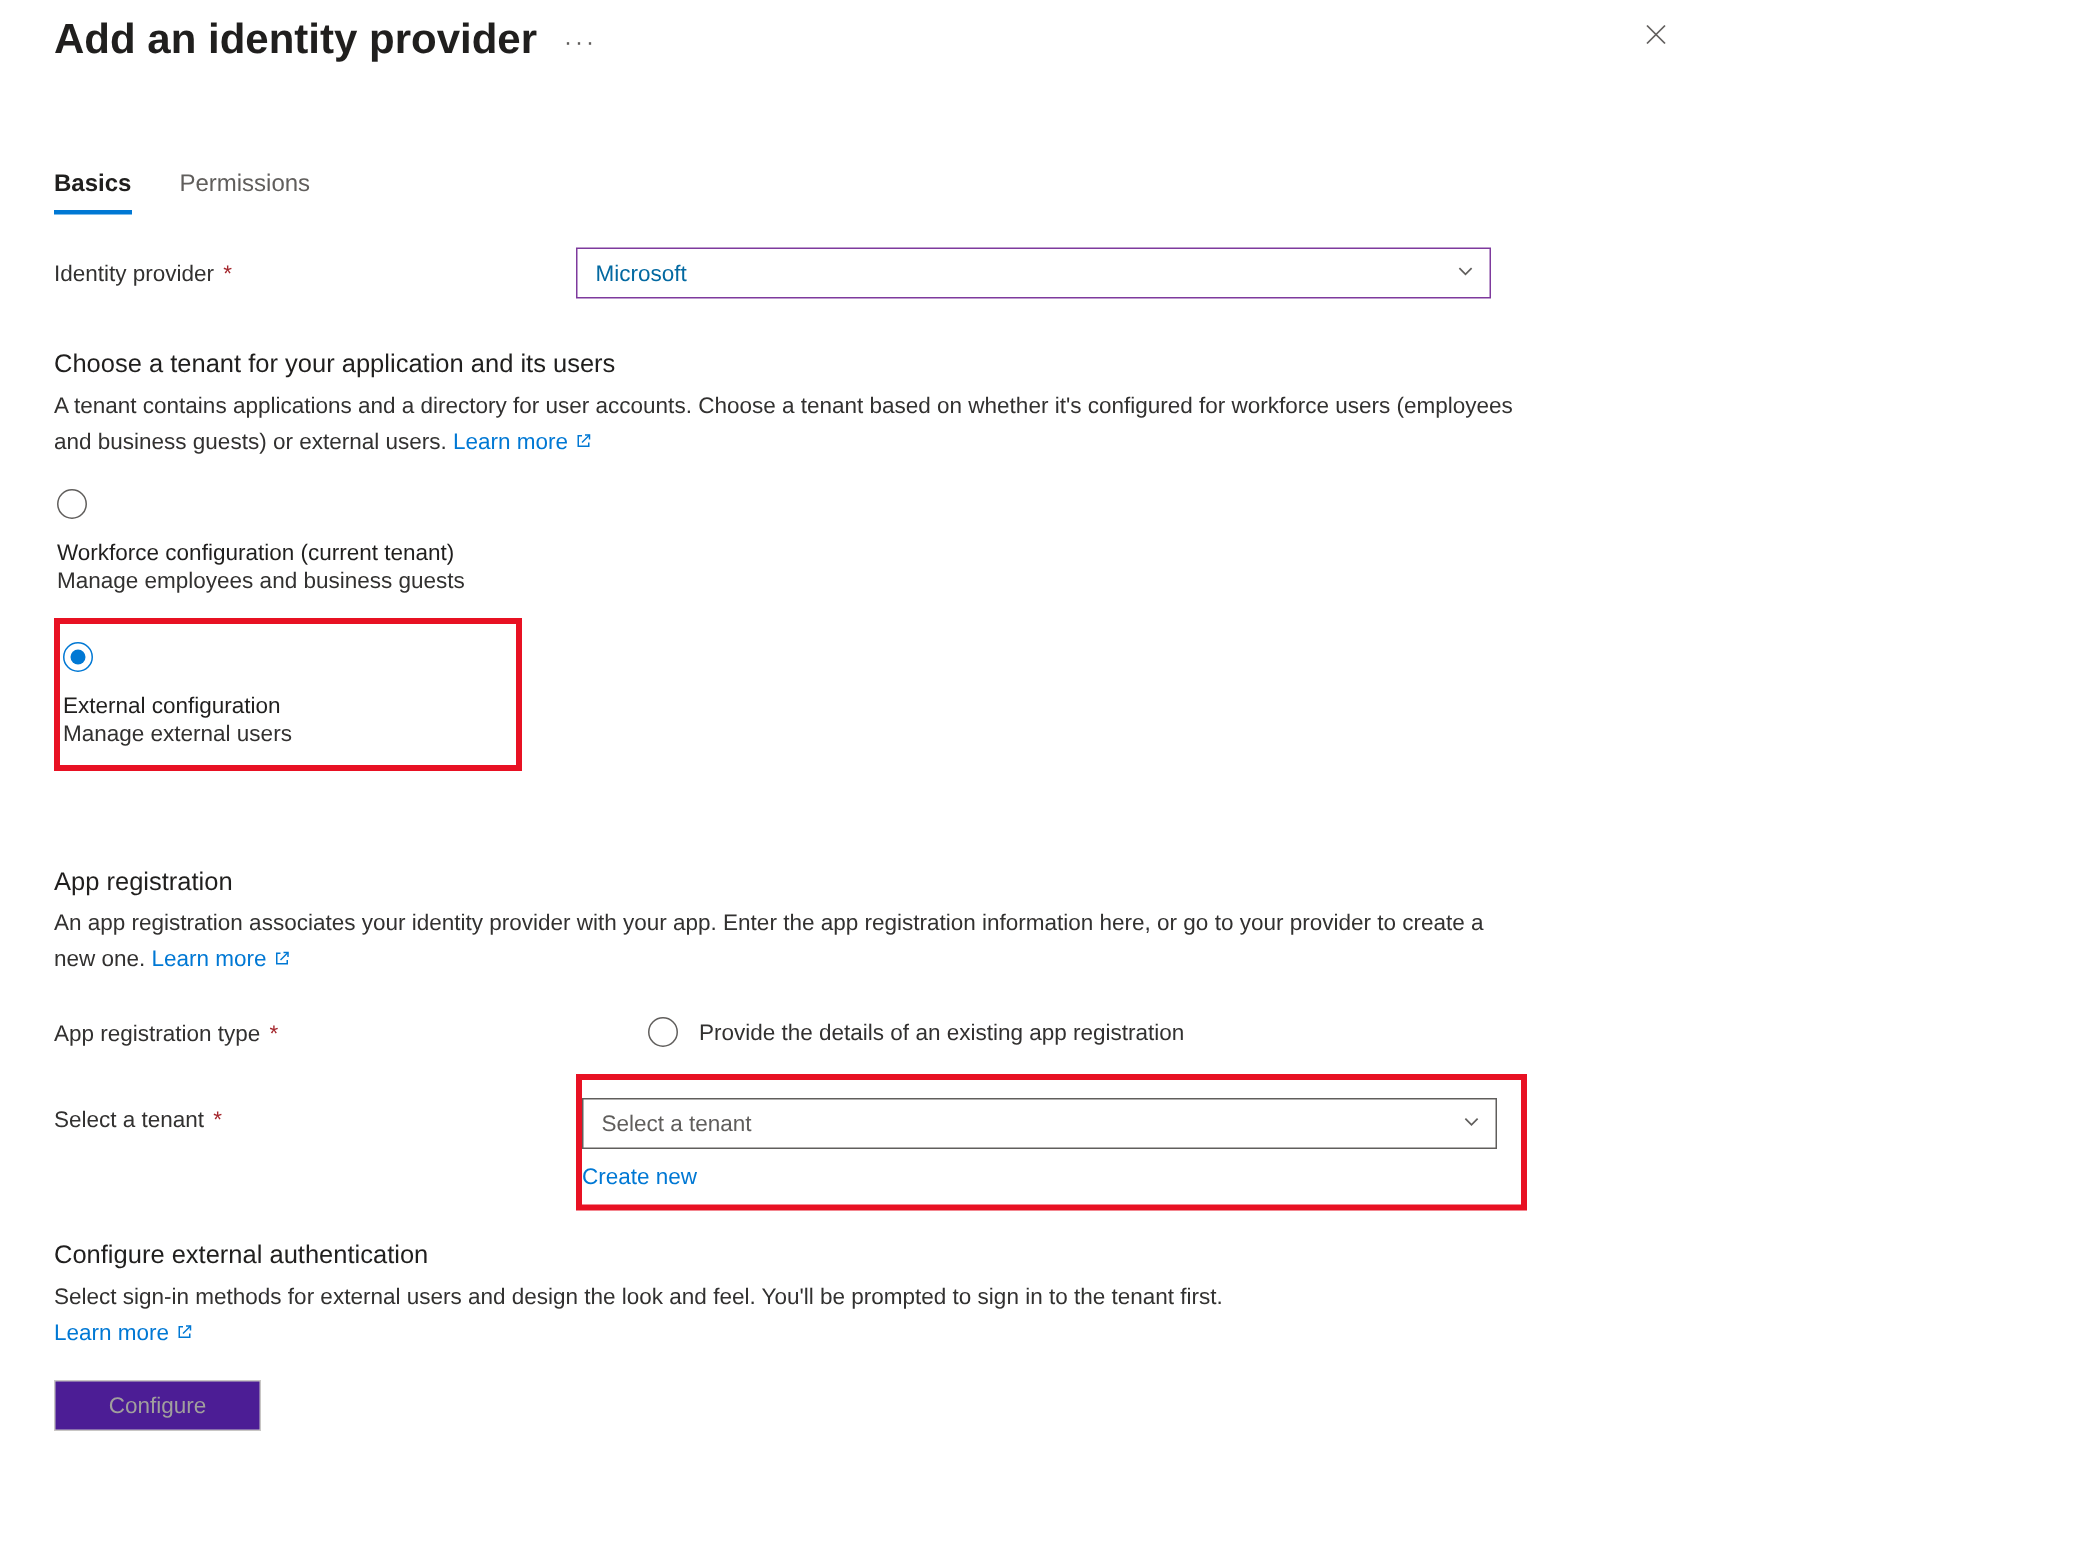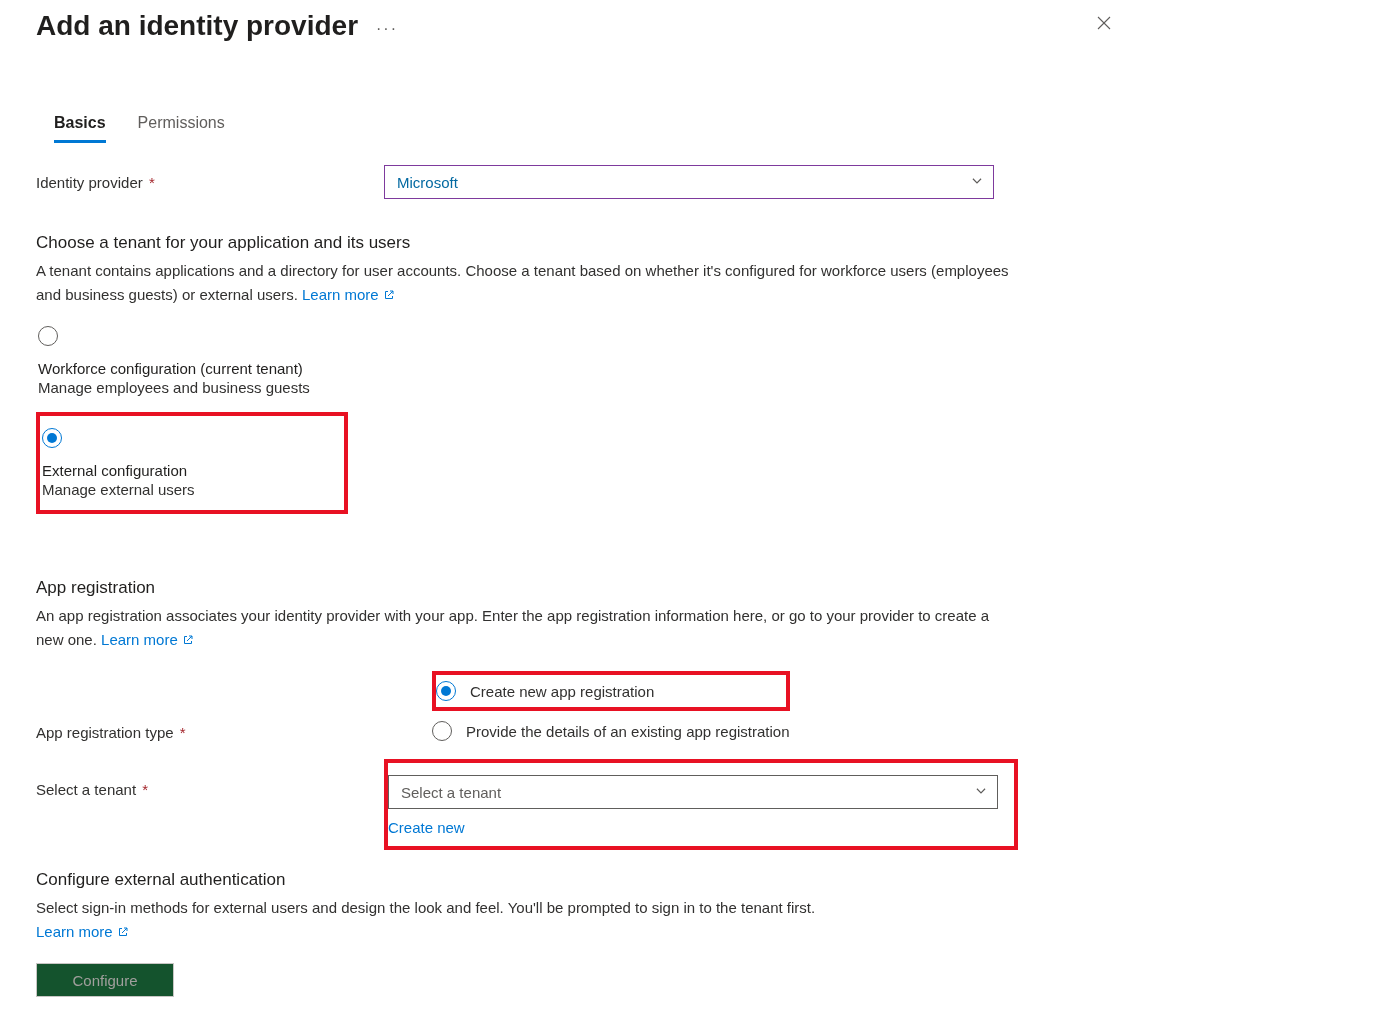--- a/index.html
+++ b/index.html
@@ -52,21 +52,20 @@
     font-size: 16px;
     color: #605e5c;
     padding-bottom: 8px;
     cursor: pointer;
     border-bottom: 3px solid transparent;
   }
   .tab.active {
     color: #201f1e;
     font-weight: 600;
     border-bottom: 3px solid #0078d4;
-    margin-left: 18px;
   }
   .form-row {
     display: flex;
     align-items: center;
     margin-top: 22px;
   }
   .form-label-col {
     width: 348px;
     font-size: 15px;
     color: #323130;
@@ -191,21 +190,21 @@
     width: 634px;
   }
   .tenant-highlight .link-row {
     margin-top: 10px;
     font-size: 15px;
   }
   .configure-btn {
     margin-top: 18px;
     width: 138px;
     height: 34px;
-    background: #14532d;
+    background: #4c1d95;
     border: 1px solid #c8c6c4;
     color: #a19f9d;
     font-size: 15px;
     cursor: not-allowed;
   }
   .app-reg-row {
     display: flex;
     align-items: flex-end;
     margin-top: 18px;
     gap: 48px;
@@ -285,28 +284,20 @@
             <path d="M20 4L10 14"></path>
             <path d="M19 14v5H5V5h5"></path>
           </svg></span></a>
   </div>
 
   <div class="app-reg-row">
     <div class="form-label-col" style="padding-top:10px">
       <span>App registration type</span><span class="required"> *</span>
     </div>
     <div class="inline-radio-col">
-      <div class="highlight-inline">
-        <div class="inline-radio">
-          <div class="radio-outer checked">
-              <div class="radio-inner"></div>
-            </div>
-          <span class="r-label">Create new app registration</span>
-        </div>
-      </div>
       <div class="inline-radio">
         <div class="radio-outer"></div>
         <span class="r-label">Provide the details of an existing app registration</span>
       </div>
     </div>
   </div>
 
   <div class="tenant-row">
     <div class="form-label-col" style="padding-top:22px">
       <span>Select a tenant</span><span class="required"> *</span>

